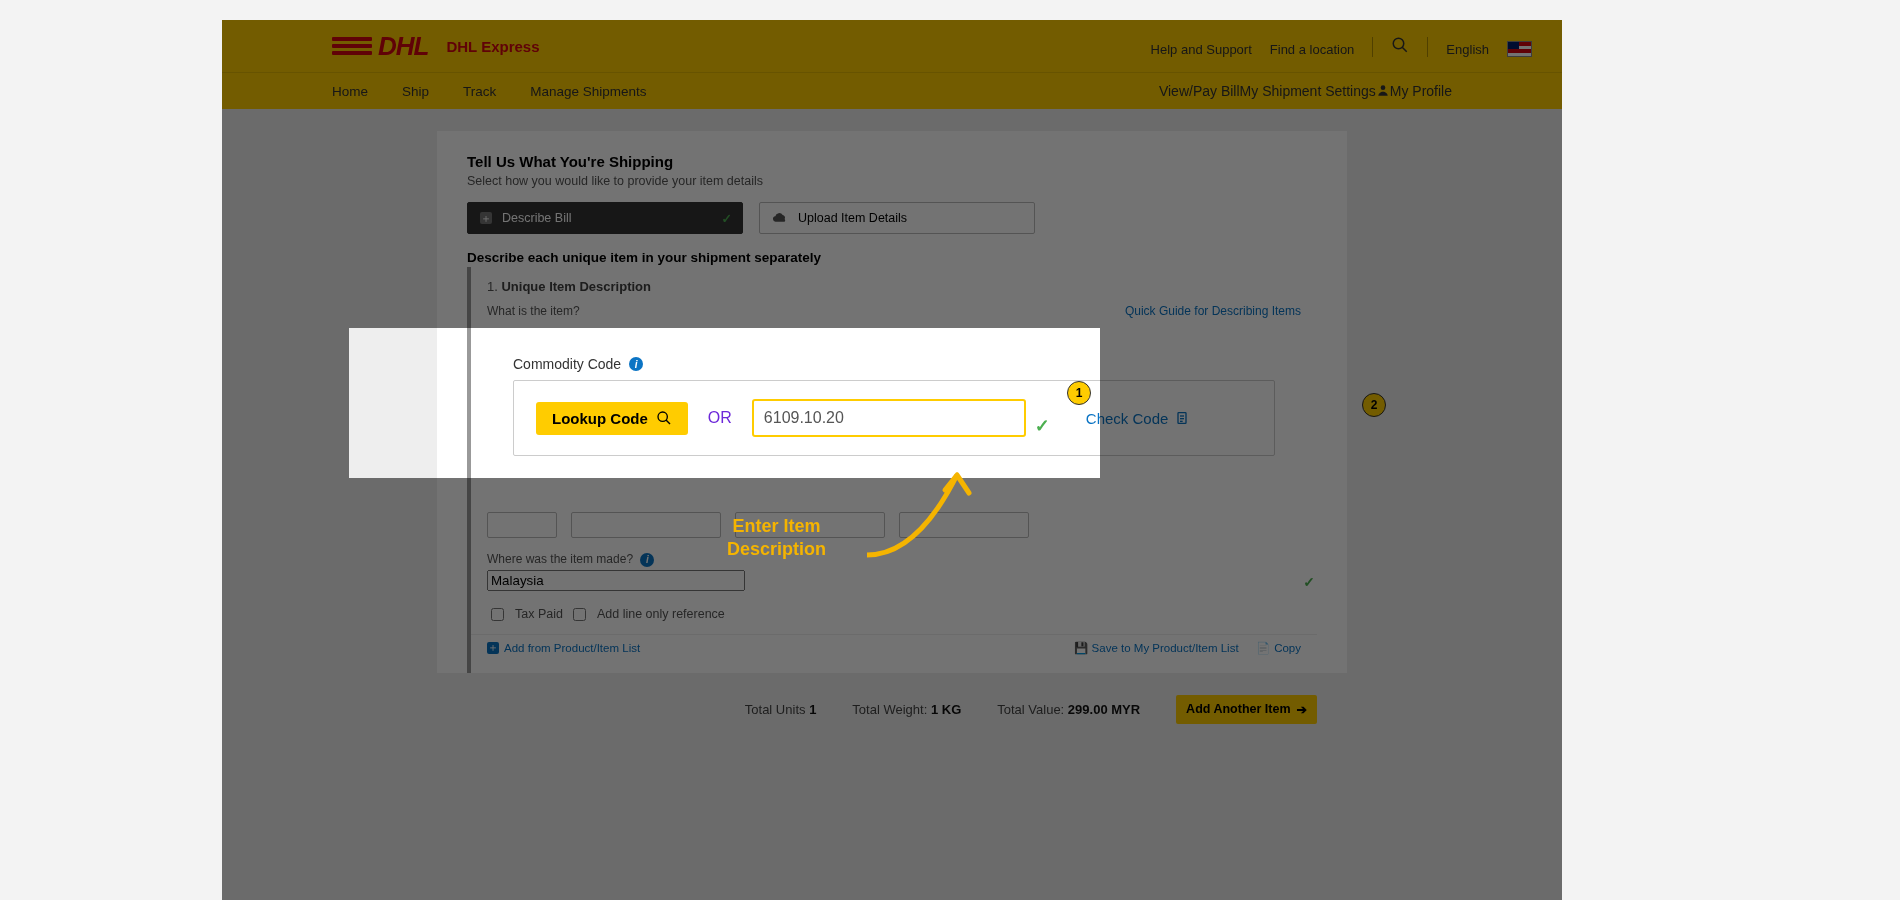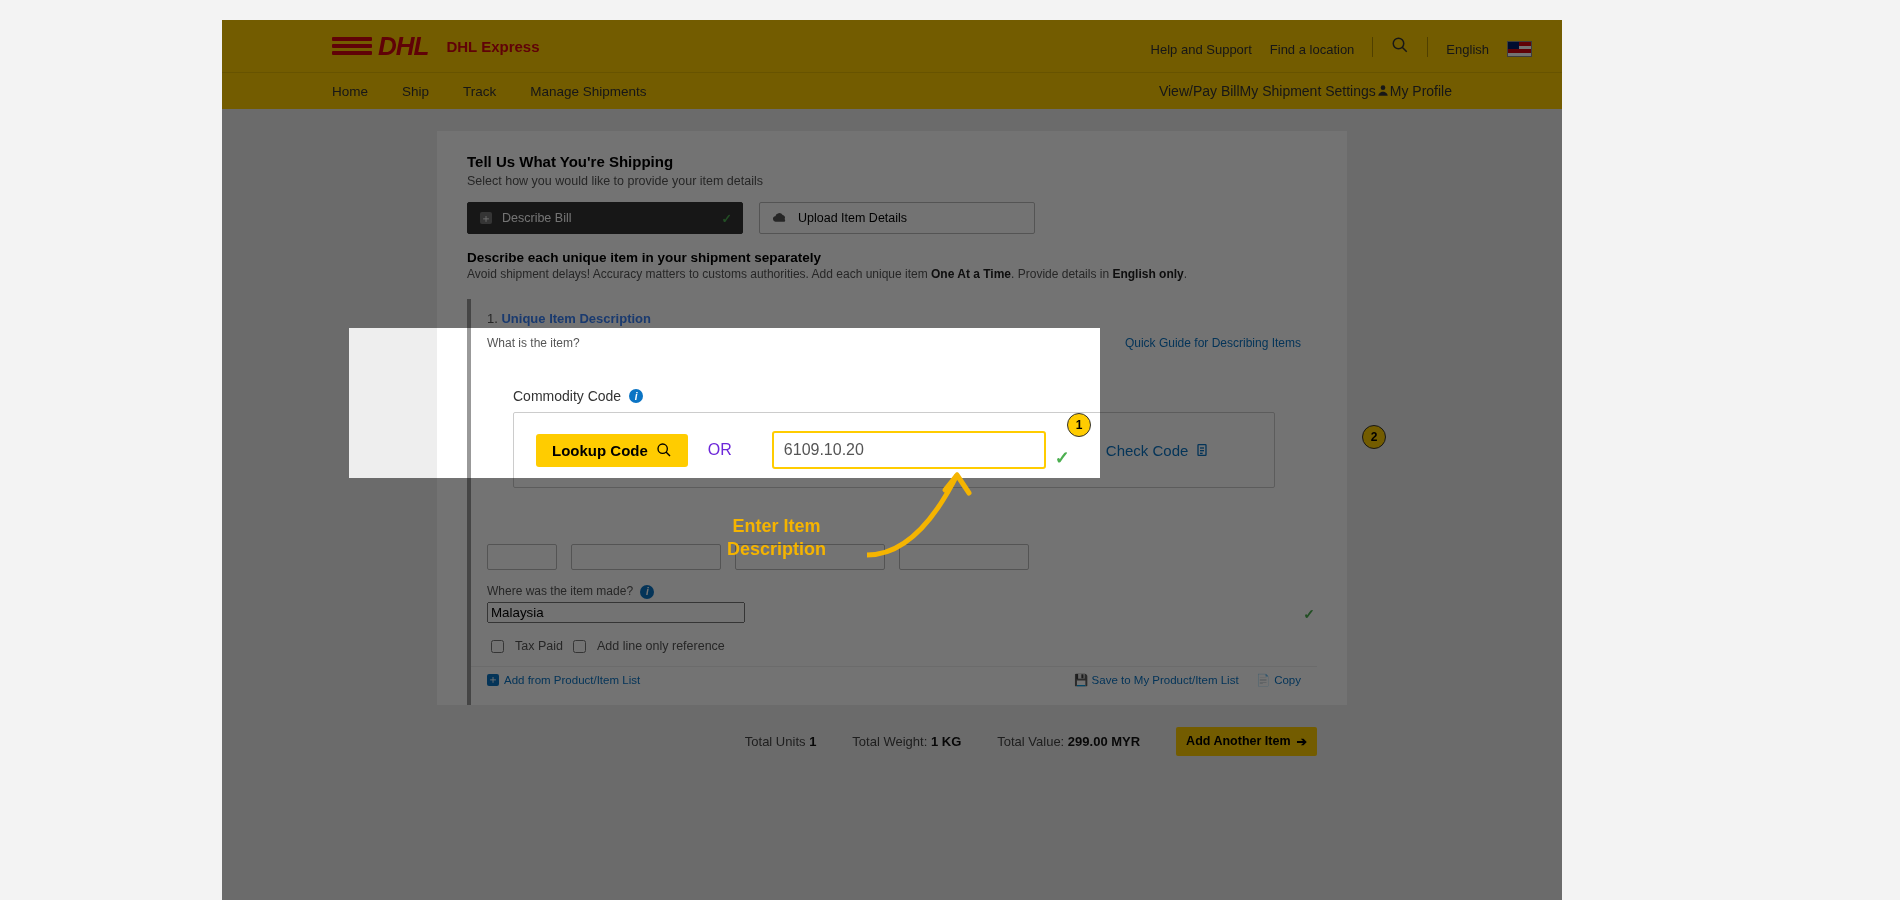--- a/index.html
+++ b/index.html
@@ -31,32 +31,32 @@
   .tab.active::after{content:"✓";position:absolute;right:10px;color:#4caf50;font-weight:700;}
   .plus-ico{width:12px;height:12px;background:#888;color:#fff;display:inline-flex;align-items:center;justify-content:center;border-radius:2px;font-size:11px;line-height:1;}
   .tab.active .plus-ico{background:#777;}
   .cloud-ico svg{width:16px;height:16px;}
   .strong13{font-size:13.5px;font-weight:700;margin-bottom:2px;}
   .note{font-size:12px;color:#555;margin-bottom:18px;}
   .note b{color:#222;}
 
   .section{border-left:4px solid #999;padding:12px 16px 8px 16px;margin-bottom:10px;}
   .sec-title{font-size:13px;color:#555;margin-bottom:10px;}
-  .sec-title b{color:#3b82f6;margin-top:20px;}
+  .sec-title b{color:#404040;margin-top:20px;}
   .row-lab{font-size:12px;color:#555;margin-bottom:4px;display:flex;justify-content:space-between;align-items:center;}
   .link{color:#0b74c4;font-size:12px;cursor:pointer;}
   .info-dot{display:inline-flex;width:14px;height:14px;border-radius:50%;background:#0b74c4;color:#fff;align-items:center;justify-content:center;font-size:10px;font-style:italic;font-weight:700;margin-left:4px;}
 
   
   .hl-panel{background:#fff;padding:28px 28px 46px 28px;margin:10px -2px 10px -2px;position:relative;}
   .cc-label{font-size:14px;color:#333;margin-bottom:8px;display:flex;align-items:center;gap:4px;}
   .cc-box{border:1px solid #ccc;padding:18px 22px;display:flex;align-items:center;gap:20px;border-radius:2px;}
   .btn-yellow{background:#ffcc00;border:none;padding:8px 16px;font-size:15px;font-weight:700;border-radius:3px;display:inline-flex;align-items:center;gap:8px;cursor:pointer;}
   .or{font-size:16px;color:#6d28d9;}
-  .cc-input-wrap{position:relative;display:inline-flex;align-items:flex-end;margin-left:20px;}
+  .cc-input-wrap{position:relative;display:inline-flex;align-items:flex-end;}
   .cc-input{width:250px;height:34px;border:2px solid #ffcc00;border-radius:3px;padding:0 10px;font-size:16px;color:#555;outline:none;}
   .chk{position:absolute;right:-24px;color:#4caf50;font-size:18px;font-weight:700;}
   .check-link{color:#0b74c4;font-size:15px;margin-left:40px;display:inline-flex;align-items:center;gap:6px;cursor:pointer;}
 
   
   .badge{position:absolute;width:22px;height:22px;border-radius:50%;background:#ffcc00;border:1px solid #333;display:flex;align-items:center;justify-content:center;font-size:12px;font-weight:700;}
   .badge.b1{left:582px;top:53px;}
   .badge.b2{left:877px;top:65px;}
 
   
@@ -142,23 +142,20 @@
             <span>Describe Bill</span>
           </div>
           <div class="tab">
             <span class="cloud-ico"><svg viewBox="0 0 24 24" fill="#555">
                   <path d="M19 15a4 4 0 0 0-3-6 6 6 0 0 0-11 2 4 4 0 0 0 1 8h13a3 3 0 0 0 0-4z"></path>
                 </svg></span>
             <span>Upload Item Details</span>
           </div>
         </div>
         <div class="strong13">Describe each unique item in your shipment separately</div>
-        <div class="note">
-          <span>Avoid shipment delays! Accuracy matters to customs authorities.  Add each unique item </span><b>One At a Time</b><span>.  Provide details in </span><b>English only</b><span>.</span>
-        </div>
 
         <div class="section">
           <div class="sec-title"><span>1.</span> <b>Unique Item Description</b></div>
           <div class="row-lab">
             <span>What is the item?</span>
             <span class="link">Quick Guide for Describing Items</span>
           </div>
 
           <div class="hl-panel">
             <div class="cc-label">

